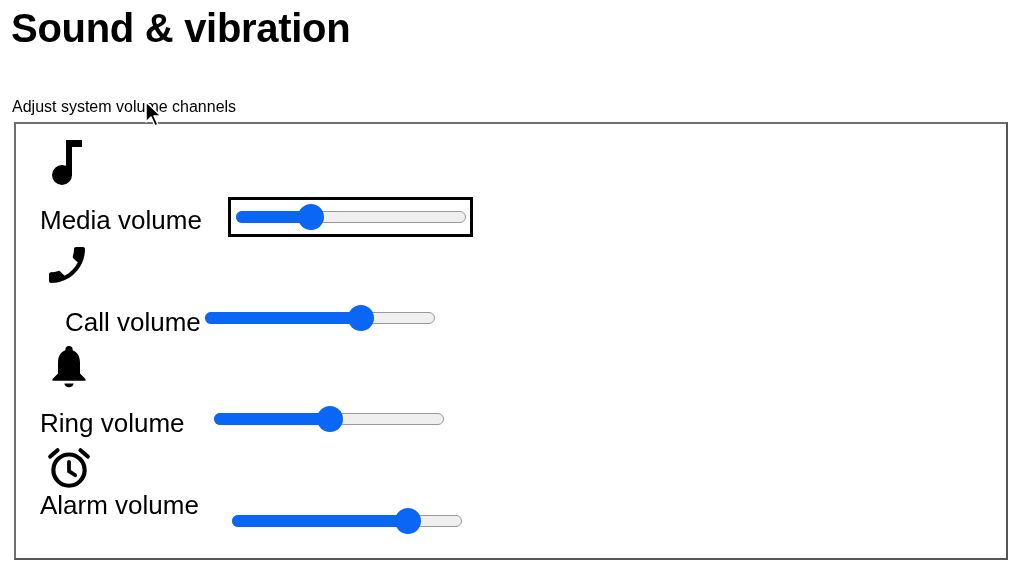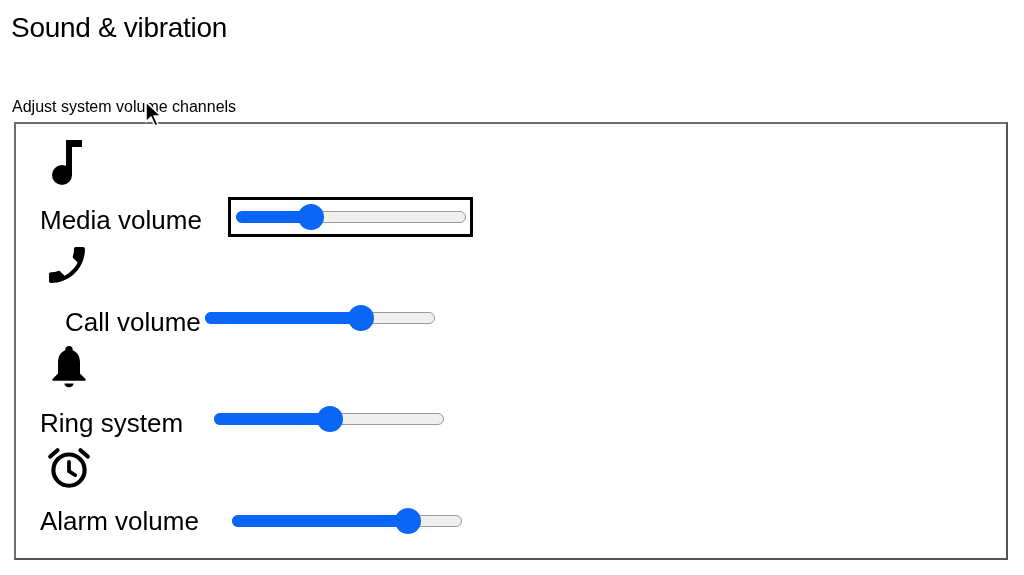--- a/index.html
+++ b/index.html
@@ -10,22 +10,22 @@
       height: 575px;
       overflow: hidden;
       font-family: "Liberation Sans", "DejaVu Sans", sans-serif;
       color: #000;
     }
     .page-title {
       position: absolute;
       left: 11px;
       top: 4px;
       margin: 0;
-      font-size: 28px;
-      font-weight: normal;
+      font-size: 40px;
+      font-weight: bold;
       letter-spacing: -0.3px;
       line-height: 48px;
     }
     .fieldset {
       position: absolute;
       left: 14px;
       top: 122px;
       width: 990px;
       height: 434px;
       border: 2px solid #6e6e6e;
@@ -143,36 +143,36 @@
   <div class="thumb" style="left:156px;"></div>
 </div>
 
 <div class="icon" style="left:44px;top:343px;">
   <svg width="44" height="48" viewBox="0 0 24 26">
     <circle cx="12" cy="3" r="2" fill="#000"></circle>
     <path fill="#000" d="M12 3c-4 0-6 3-6 7v6l-3 3v1h18v-1l-3-3v-6c0-4-2-7-6-7z"></path>
     <path fill="#000" d="M9.5 21.5a2.5 2 0 0 0 5 0z"></path>
   </svg>
 </div>
-<div class="row-label" style="left:40px;top:408px;">Ring system</div>
+<div class="row-label" style="left:40px;top:408px;">Ring volume</div>
 <div class="slider" style="left:214px;top:406px;">
   <div class="track"></div>
   <div class="fill" style="width:116px;"></div>
   <div class="thumb" style="left:116px;"></div>
 </div>
 
 <div class="icon" style="left:44px;top:443px;">
   <svg width="50" height="50" viewBox="0 0 24 24">
     <circle cx="12" cy="13" r="7.5" fill="none" stroke="#000" stroke-width="2"></circle>
     <path d="M12 9v4.5l3 2" fill="none" stroke="#000" stroke-width="1.8" stroke-linecap="round"></path>
     <path d="M3 6.5l3.5-3" stroke="#000" stroke-width="2" stroke-linecap="round"></path>
     <path d="M21 6.5l-3.5-3" stroke="#000" stroke-width="2" stroke-linecap="round"></path>
   </svg>
 </div>
-<div class="row-label" style="left:40px;top:506px;">Alarm volume</div>
+<div class="row-label" style="left:40px;top:490px;">Alarm volume</div>
 <div class="slider" style="left:232px;top:508px;">
   <div class="track"></div>
   <div class="fill" style="width:176px;"></div>
   <div class="thumb" style="left:176px;"></div>
 </div>
 
 <svg class="cursor" viewBox="0 0 20 30">
   <path d="M2 2 L2 22 L7 17 L11 26 L14 24.5 L10 16 L17 16 Z" fill="#000" stroke="#fff" stroke-width="1.5" stroke-linejoin="round"></path>
 </svg>
 

